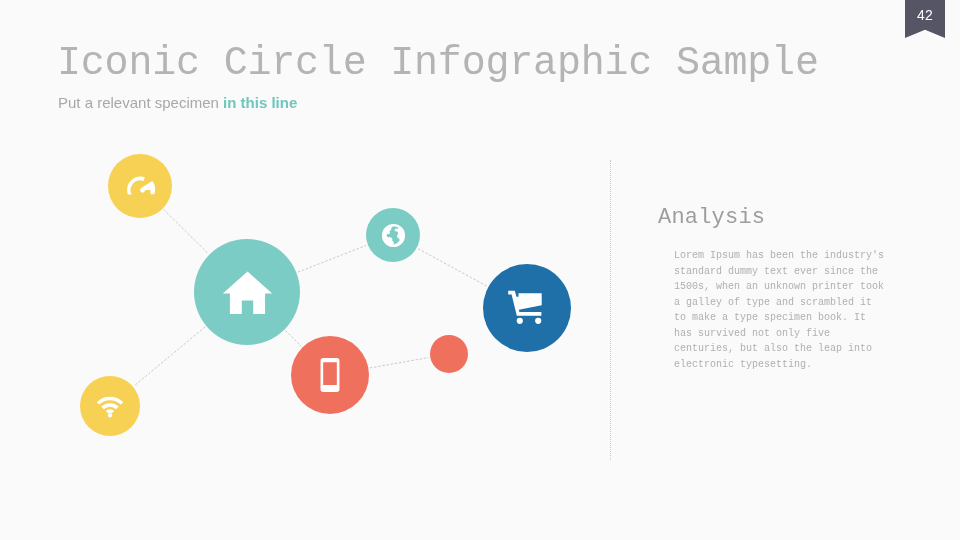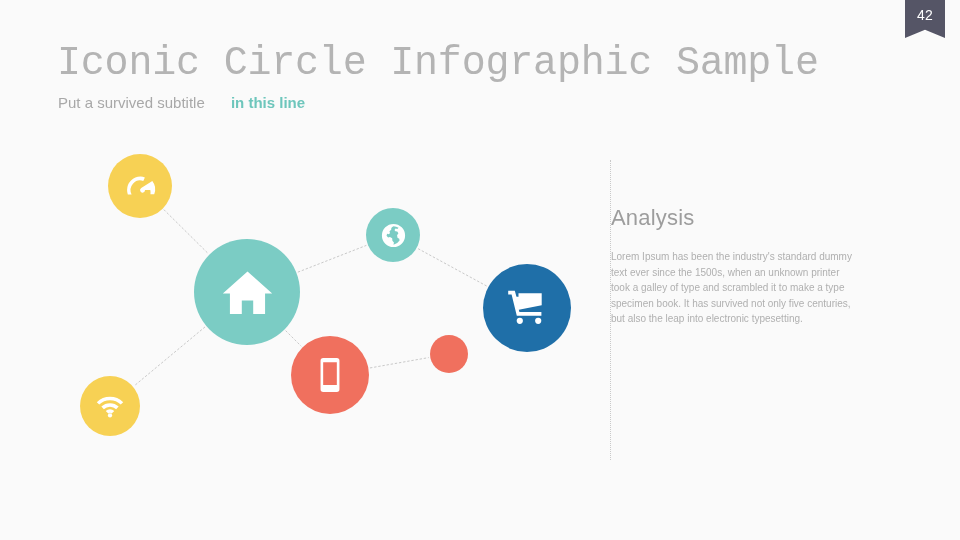--- a/index.html
+++ b/index.html
@@ -55,21 +55,20 @@
     left: 58px;
     top: 94px;
     font-size: 15px;
     font-weight: 400;
     color: #a8a8a8;
     white-space: nowrap;
   }
   .subtitle .accent {
     color: #6ec6bc;
     font-weight: 700;
-    margin-left: 22px;
   }
 
   
   .graphic {
     position: absolute;
     left: 0;
     top: 0;
     width: 620px;
     height: 540px;
   }
@@ -98,23 +97,24 @@
     left: 610px;
     top: 160px;
     width: 0;
     height: 300px;
     border-left: 1px dotted #c9c9c9;
   }
 
   
   .panel {
     position: absolute;
-    left: 611px;
+    left: 658px;
     top: 205px;
     width: 248px;
+    font-family: Liberation Mono, monospace;
   }
   .panel-title {
     font-size: 22px;
     font-weight: 300;
     color: #9d9d9d;
     margin: 0 0 18px 0;
     letter-spacing: 0.2px;
   }
   .panel-lead {
     font-size: 10px;
@@ -123,33 +123,33 @@
     margin: 0 0 18px 0;
   }
   .panel-lead b {
     color: #9a9a9a;
     font-weight: 700;
   }
   .panel-body {
     font-size: 10px;
     line-height: 1.55;
     color: #b0b0b0;
-    margin: 0;
+    margin: 16px;
   }
 </style>
 </head>
 <body>
 
 <div id="slide">
 
   <div class="badge">42</div>
 
   <div class="title">Iconic Circle Infographic Sample</div>
   <div class="subtitle">
-    <span>Put a survived subtitle </span><span class="accent">in this line</span>
+    <span>Put a relevant specimen </span><span class="accent">in this line</span>
   </div>
 
   <div class="graphic">
     <svg class="links" viewBox="0 0 620 540">
         <line x1="164.15423586920917" y1="209.92849534706704" x2="207.92697138804397" y2="253.2921398797445" stroke="#c9c9c9" stroke-width="1" stroke-dasharray="1.6 2.6" stroke-linecap="round"></line>
         <line x1="298.23386989070025" y1="271.9977357276033" x2="365.9857776939944" y2="245.54664843453642" stroke="#c9c9c9" stroke-width="1" stroke-dasharray="1.6 2.6" stroke-linecap="round"></line>
         <line x1="418.46623105605005" y1="248.87339453053474" x2="486.6052886697137" y2="285.99392591708283" stroke="#c9c9c9" stroke-width="1" stroke-dasharray="1.6 2.6" stroke-linecap="round"></line>
         <line x1="285.8908729652601" y1="330.8908729652601" x2="301.00862197135154" y2="346.00862197135154" stroke="#c9c9c9" stroke-width="1" stroke-dasharray="1.6 2.6" stroke-linecap="round"></line>
         <line x1="204.72254588930213" y1="327.1797793329895" x2="134.59779148258787" y2="385.53176475171523" stroke="#c9c9c9" stroke-width="1" stroke-dasharray="1.6 2.6" stroke-linecap="round"></line>
         <line x1="370.3761259115354" y1="367.87480130972904" x2="428.3195452648233" y2="357.64949201209" stroke="#c9c9c9" stroke-width="1" stroke-dasharray="1.6 2.6" stroke-linecap="round"></line>

